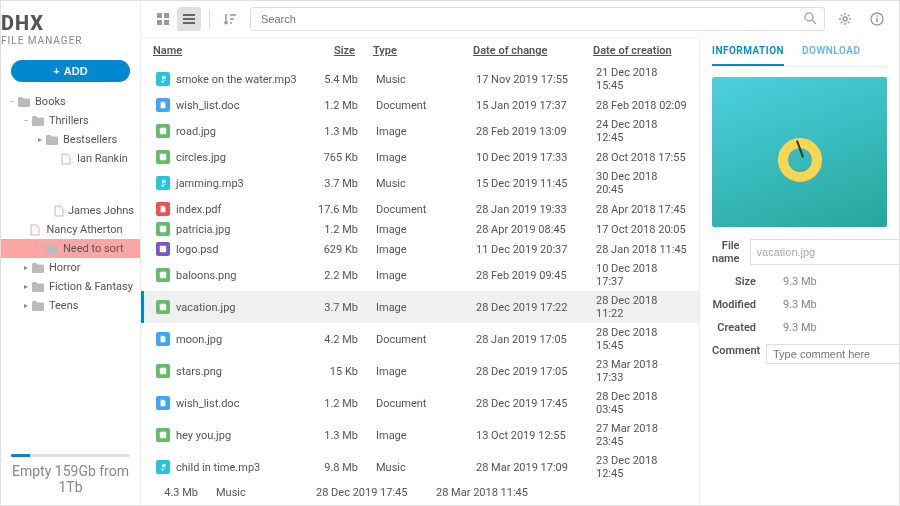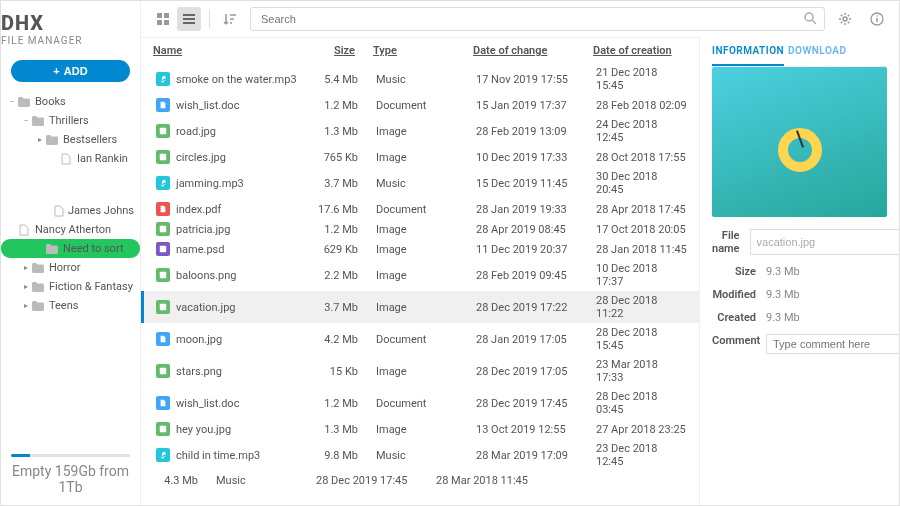--- a/index.html
+++ b/index.html
@@ -5,21 +5,21 @@
 * { box-sizing: border-box; margin: 0; padding: 0; }
 body { font-family: -apple-system, BlinkMacSystemFont, "Segoe UI", Roboto, Arial, sans-serif; font-size: 12px; color: #333; background: #fff; width: 900px; height: 506px; overflow: hidden; border: 1px solid #e0e0e0; }
 .app { display: flex; height: 100%; }
 .sidebar { width: 140px; border-right: 1px solid #eee; display: flex; flex-direction: column; }
 .logo-area { text-align: left; padding: 10px 0 8px; }
 .logo { font-size: 20px; font-weight: 800; letter-spacing: 1px; color: #555; }
 .logo-sub { font-size: 10px; color: #888; letter-spacing: 1px; }
 .add-btn { margin: 6px 10px; background: #0288d1; color: #fff; border: none; border-radius: 14px; padding: 5px 0; font-size: 11px; font-weight: 600; cursor: pointer; display: flex; align-items: center; justify-content: center; gap: 4px; }
 .tree { flex: 1; overflow: auto; padding-top: 4px; }
 .tree-item { display: flex; align-items: center; padding: 3px 6px; cursor: pointer; white-space: nowrap; font-size: 11px; color: #555; }
-.tree-item.selected { background: #22c55e; border-radius: 9px; }
+.tree-item.selected { background: #fca5a5; }
 .tree-toggle { width: 10px; font-size: 8px; color: #888; display: inline-block; text-align: center; }
 .tree-icon { width: 14px; height: 12px; margin-right: 4px; display: inline-flex; align-items: center; justify-content: center; }
 .folder-svg { width: 12px; height: 10px; fill: #bbb; }
 .file-svg { width: 10px; height: 12px; fill: none; stroke: #bbb; stroke-width: 1; }
 .storage { padding: 8px 10px 10px; }
 .storage-bar { height: 3px; background: #e0e0e0; border-radius: 2px; overflow: hidden; margin-bottom: 6px; }
 .storage-fill { height: 100%; background: #0288d1; width: 16%; }
 .storage-text { font-size: 14px; color: #888; text-align: center; }
 .main { flex: 1; display: flex; flex-direction: column; }
 .toolbar { display: flex; align-items: center; padding: 6px 10px; gap: 8px; }
@@ -41,30 +41,30 @@
 .col-change { flex: 0 0 120px; }
 .col-create { flex: 1; }
 .file-ico { width: 14px; height: 14px; border-radius: 2px; display: inline-flex; align-items: center; justify-content: center; flex-shrink: 0; }
 .file-ico svg { width: 8px; height: 8px; fill: #fff; }
 .ico-music { background: #26c6da; }
 .ico-doc { background: #42a5f5; }
 .ico-image { background: #66bb6a; }
 .ico-pdf { background: #ef5350; }
 .ico-psd { background: #7e57c2; }
 .info-panel { width: 200px; border-left: 1px solid #eee; padding: 0 12px 12px; overflow: auto; }
-.tabs { display: flex; gap: 4px; border-bottom: 1px solid #eee; }
+.tabs { display: flex; gap: 18px; border-bottom: 1px solid #eee; margin-bottom: 10px; }
 .tab { padding: 8px 0; font-size: 10px; font-weight: 600; color: #0288d1; cursor: pointer; letter-spacing: 0.5px; }
 .tab.active { border-bottom: 2px solid #0288d1; }
 .tab.inactive { color: #64b5f6; }
 .preview { width: 100%; height: 150px; background: linear-gradient(160deg, #4dd0e1 0%, #26a69a 100%); border-radius: 2px; position: relative; margin-bottom: 12px; }
 .ring { position: absolute; width: 44px; height: 44px; border: 10px solid #ffd54f; border-radius: 50%; left: 50%; top: 55%; transform: translate(-50%,-50%); }
 .person { position: absolute; left: 50%; top: 48%; transform: translate(-50%,-50%) rotate(-20deg); width: 2px; height: 18px; background: #333; }
 .info-row { display: flex; margin-bottom: 10px; font-size: 11px; }
 .info-label { width: 54px; text-align: right; color: #555; font-weight: 600; padding-right: 10px; }
-.info-value { flex: 1; color: #888; }
+.info-value { flex: 1; color: #888; margin-left: 17px; }
 .info-input { flex: 1; border: 1px solid #ddd; padding: 3px 6px; font-size: 11px; color: #aaa; outline: none; }
 </style>
 </head>
 <body>
 
 <div class="app">
   <aside class="sidebar">
     <div class="logo-area">
       <div class="logo">DHX</div>
       <div class="logo-sub">FILE MANAGER</div>
@@ -112,21 +112,21 @@
         </div>
         <div class="tree-item" style="padding-left: 48px; margin-top: 33px;">
           <span class="tree-toggle"></span>
           <span class="tree-icon">
             <svg class="file-svg" viewBox="0 0 10 12">
               <path d="M1 1h5l3 3v7H1z"></path>
             </svg>
           </span>
           <span>James Johns</span>
         </div>
-        <div class="tree-item" style="">
+        <div class="tree-item" style=" justify-content: center;">
           <span class="tree-toggle"></span>
           <span class="tree-icon">
             <svg class="file-svg" viewBox="0 0 10 12">
               <path d="M1 1h5l3 3v7H1z"></path>
             </svg>
           </span>
           <span>Nancy Atherton</span>
         </div>
         <div class="tree-item selected" style="padding-left: 34px;">
           <span class="tree-toggle"></span>
@@ -330,21 +330,21 @@
               <div class="col-change">28 Apr 2019 08:45</div>
               <div class="col-create">17 Oct 2018 20:05</div>
             </div>
             <div class="file-row">
               <div class="col-name">
                 <span class="file-ico ico-psd">
                   <svg viewBox="0 0 10 10">
                     <rect x="1" y="1" width="8" height="8" rx="1"></rect>
                   </svg>
                 </span>
-                <span>name.psd</span>
+                <span>logo.psd</span>
               </div>
               <div class="col-size">629 Kb</div>
               <div class="col-type">Image</div>
               <div class="col-change">11 Dec 2019 20:37</div>
               <div class="col-create">28 Jan 2018 11:45</div>
             </div>
             <div class="file-row">
               <div class="col-name">
                 <span class="file-ico ico-image">
                   <svg viewBox="0 0 10 10">
@@ -419,21 +419,21 @@
                 <span class="file-ico ico-image">
                   <svg viewBox="0 0 10 10">
                     <rect x="1" y="1" width="8" height="8" rx="1"></rect>
                   </svg>
                 </span>
                 <span>hey you.jpg</span>
               </div>
               <div class="col-size">1.3 Mb</div>
               <div class="col-type">Image</div>
               <div class="col-change">13 Oct 2019 12:55</div>
-              <div class="col-create">27 Apr 2018 23:25</div>
+              <div class="col-create">27 Mar 2018 23:45</div>
             </div>
             <div class="file-row">
               <div class="col-name">
                 <span class="file-ico ico-music">
                   <svg viewBox="0 0 10 10">
                     <path d="M3 8a1.5 1.5 0 100-.01zM4 8V2l4-1v5a1.5 1.5 0 100 .01z"></path>
                   </svg>
                 </span>
                 <span>child in time.mp3</span>
               </div>

